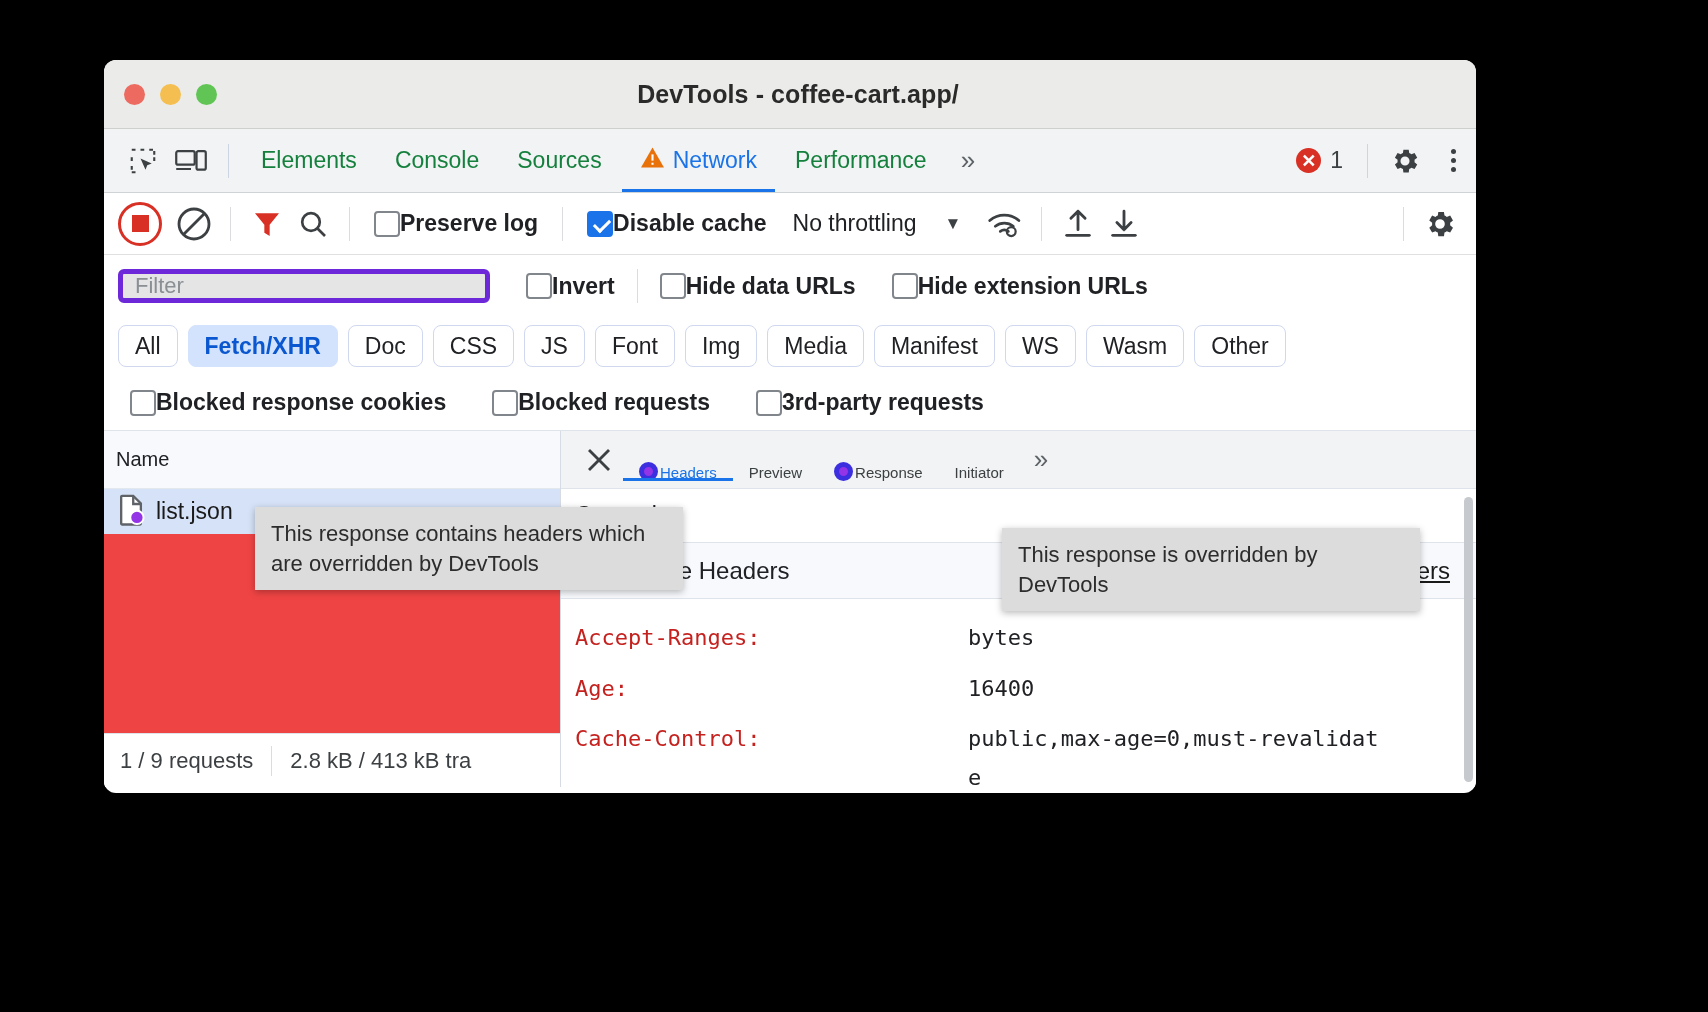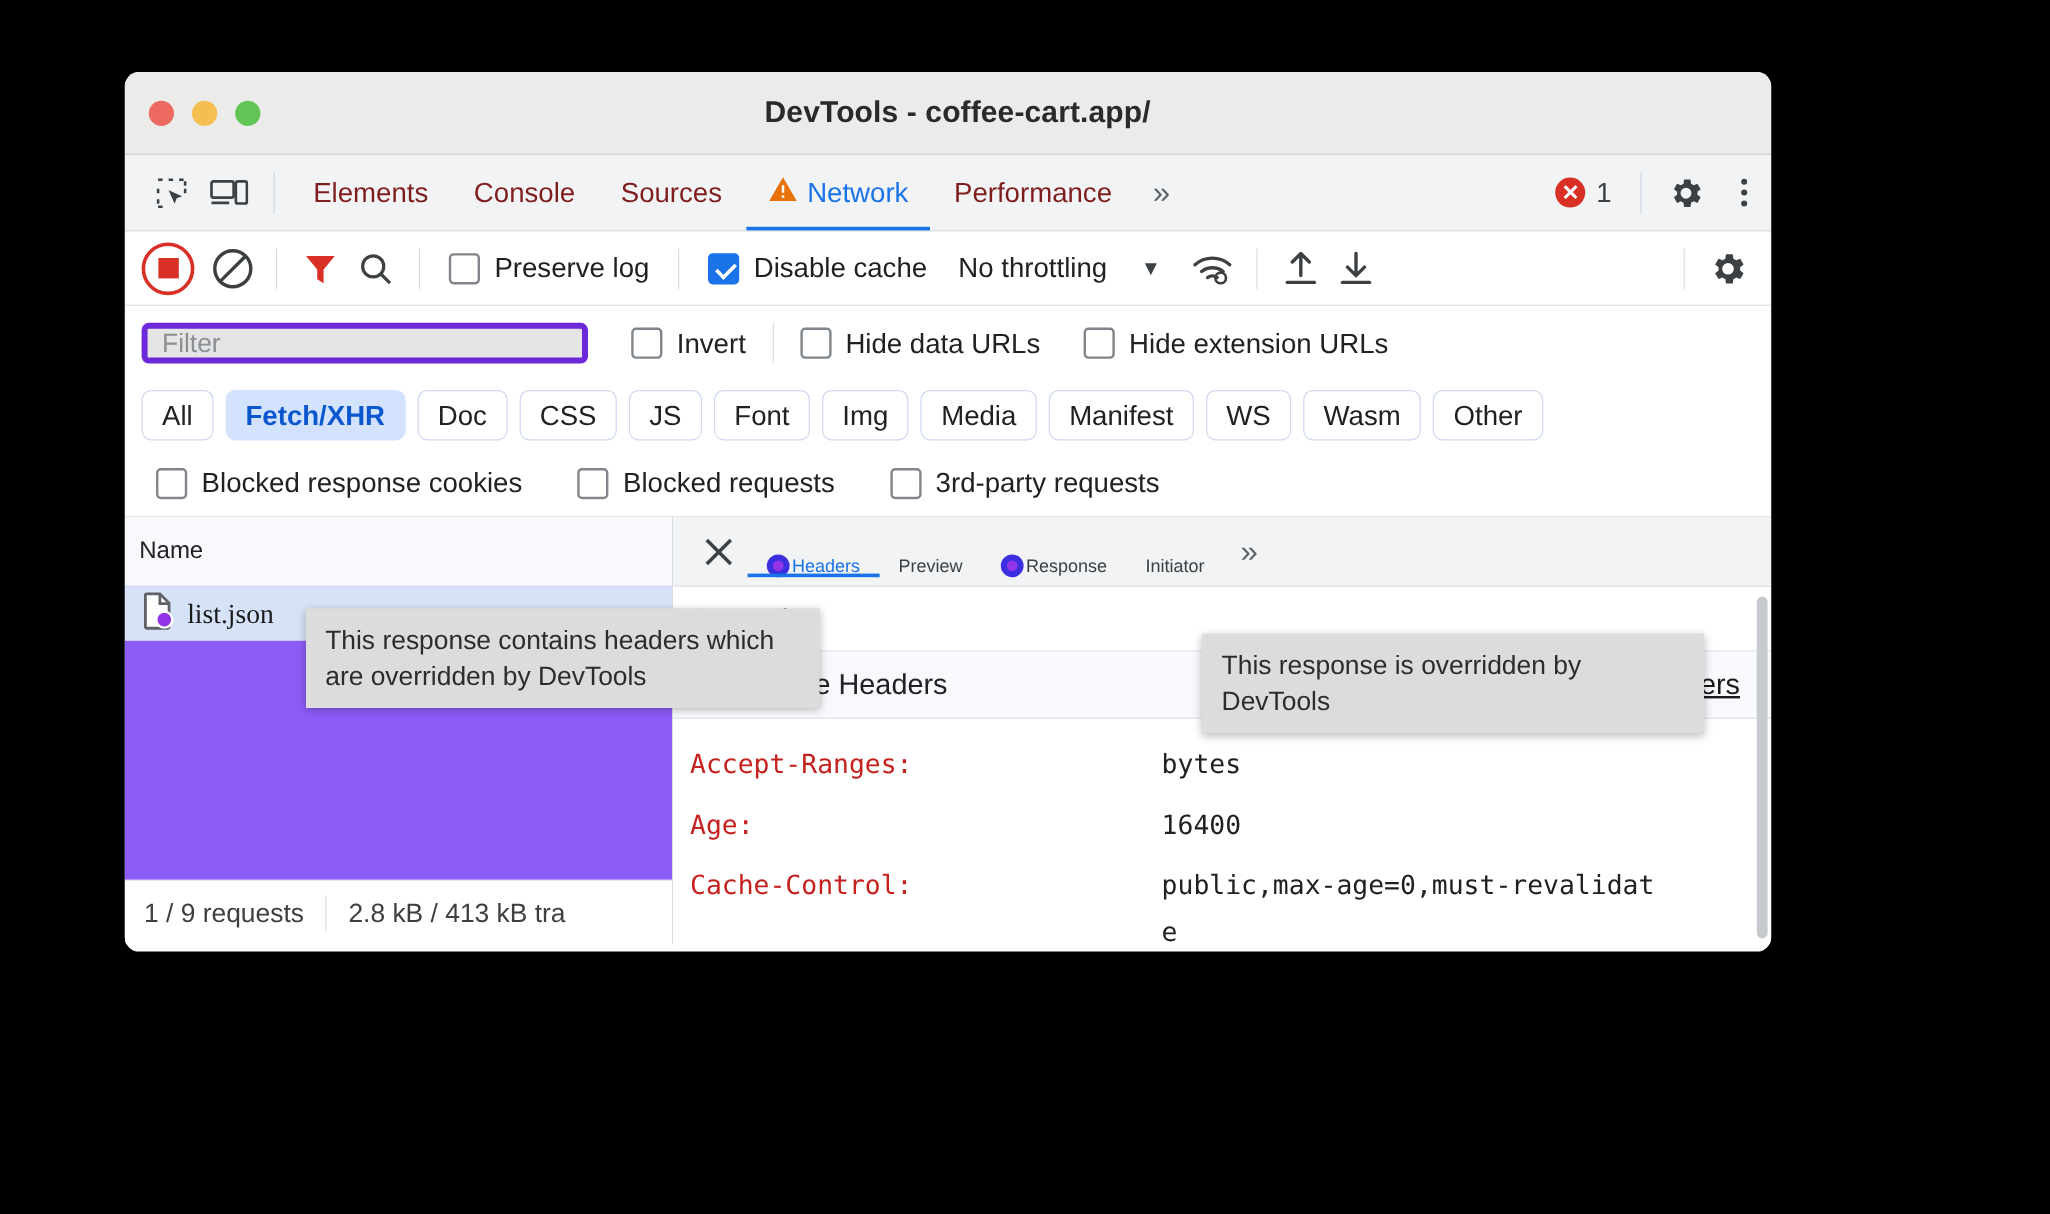--- a/index.html
+++ b/index.html
@@ -51,21 +51,21 @@
   }
   .icobtn {
     width: 46px; height: 46px;
     display: flex; align-items: center; justify-content: center;
     color: #3c4043;
   }
   .vsep { width: 1px; height: 34px; background: #cdd4e4; margin: 0 12px; }
   .mtab {
     height: 63px; padding: 0 18px;
     display: flex; align-items: center; gap: 8px;
-    font-size: 23px; color: #7f1d1d;
+    font-size: 23px; color: #15803d;
     position: relative;
   }
   .mtab.sel { color: #1a73e8; }
   .mtab.sel::after {
     content:""; position:absolute; left:0; right:0; bottom:0;
     height: 3px; background:#1a73e8;
   }
   .chev2 { font-size: 26px; color:#5f6368; padding: 0 14px; letter-spacing:-2px; }
   .errgrp { display:flex; align-items:center; gap:9px; padding: 0 10px; }
   .errbadge {
@@ -88,21 +88,21 @@
     gap: 2px;
   }
   .recbtn {
     width: 44px; height:44px; border-radius:50%;
     border: 3px solid #d93025;
     display:flex; align-items:center; justify-content:center;
     margin-right: 8px;
   }
   .recbtn i { width:17px; height:17px; background:#d93025; display:block; }
   .clearbtn { width:44px;height:44px; display:flex;align-items:center;justify-content:center;}
-  .cbrow { display:flex; align-items:center; gap:12px; padding: 0 10px; }
+  .cbrow { display:flex; align-items:center; gap:0; padding: 0 10px; font-weight: bold; }
   .cb {
     width: 26px; height:26px; border:2px solid #80868b; border-radius:4px;
     background:#fff; flex:none;
   }
   .cb.on { background:#1a73e8; border-color:#1a73e8; position:relative; }
   .cb.on::after {
     content:""; position:absolute; left:8px; top:3px;
     width:7px; height:13px; border:solid #fff; border-width:0 3px 3px 0;
     transform: rotate(45deg);
   }
@@ -144,21 +144,21 @@
   }
 
   
   .split { display:flex; height: 356px; }
   .leftpane { width: 457px; border-right:1px solid #d7dce4; display:flex; flex-direction:column; background:#fff;}
   .listhead {
     height: 58px; background:#f7f9fc; border-bottom:1px solid #e3e7ee;
     display:flex; align-items:center; padding-left: 12px;
     font-size: 20px; color:#202124;
   }
-  .listbody { flex:1; background:#8b5cf6; position:relative;font-family:Liberation Serif, serif; }
+  .listbody { flex:1; background:#ef4444; position:relative; }
   .reqrow {
     height: 45px; display:flex; align-items:center; gap:10px;
     padding-left: 14px; background:#d6e2f7;
   }
   .reqname { font-size:23px; color:#1a1a1a; }
   .statusbar {
     height: 54px; border-top:1px solid #dfe3ea; background:#fff;
     display:flex; align-items:center; padding-left: 16px;
     font-size: 22px; color:#3c4043; gap: 0;
   }

